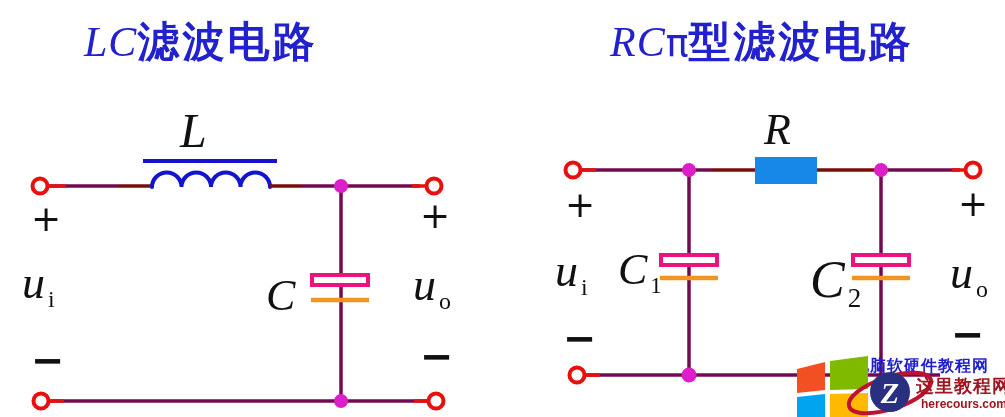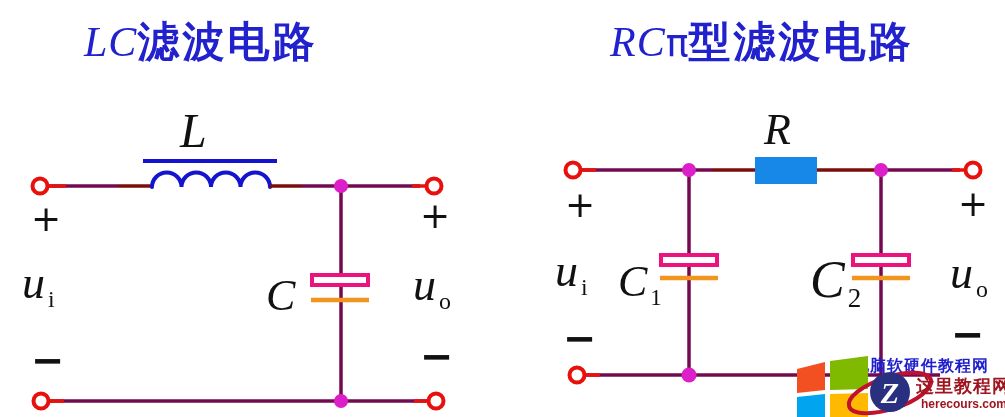--- a/index.html
+++ b/index.html
@@ -102,21 +102,21 @@
   <div class="abs lbl" style="left:180px;top:103px;font-size:48px;">L</div>
   <div class="abs lbl" style="left:266px;top:270px;font-size:44px;">C</div>
   <div class="abs lbl" style="left:22px;top:256px;font-size:46px;"><span>u</span><span class="sub">i</span></div>
   <div class="abs lbl" style="left:413px;top:258px;font-size:46px;"><span>u</span><span class="sub">o</span></div>
   <div class="abs plus" style="left:31px;top:198px;">+</div>
   <div class="abs plus" style="left:420px;top:195px;">+</div>
   <div class="abs minus" style="left:31px;top:337px;">−</div>
   <div class="abs minus" style="left:420px;top:333px;">−</div>
 
   <div class="abs lbl" style="left:764px;top:104px;font-size:44px;">R</div>
-  <div class="abs lbl" style="left:618px;top:256px;font-size:44px;"><span>C</span><span class="sub">1</span></div>
+  <div class="abs lbl" style="left:618px;top:244px;font-size:44px;"><span>C</span><span class="sub">1</span></div>
   <div class="abs lbl" style="left:810px;top:250px;font-size:52px;"><span>C</span><span class="sub">2</span></div>
   <div class="abs lbl" style="left:555px;top:244px;font-size:46px;"><span>u</span><span class="sub">i</span></div>
   <div class="abs lbl" style="left:950px;top:246px;font-size:46px;"><span>u</span><span class="sub">o</span></div>
   <div class="abs plus" style="left:565px;top:184px;">+</div>
   <div class="abs plus" style="left:958px;top:183px;">+</div>
   <div class="abs minus" style="left:563px;top:315px;">−</div>
   <div class="abs minus" style="left:951px;top:311px;">−</div>
 
   <div class="abs wm-overlay" style="left:853px;top:356px;">电脑软硬件教程网</div>
 

